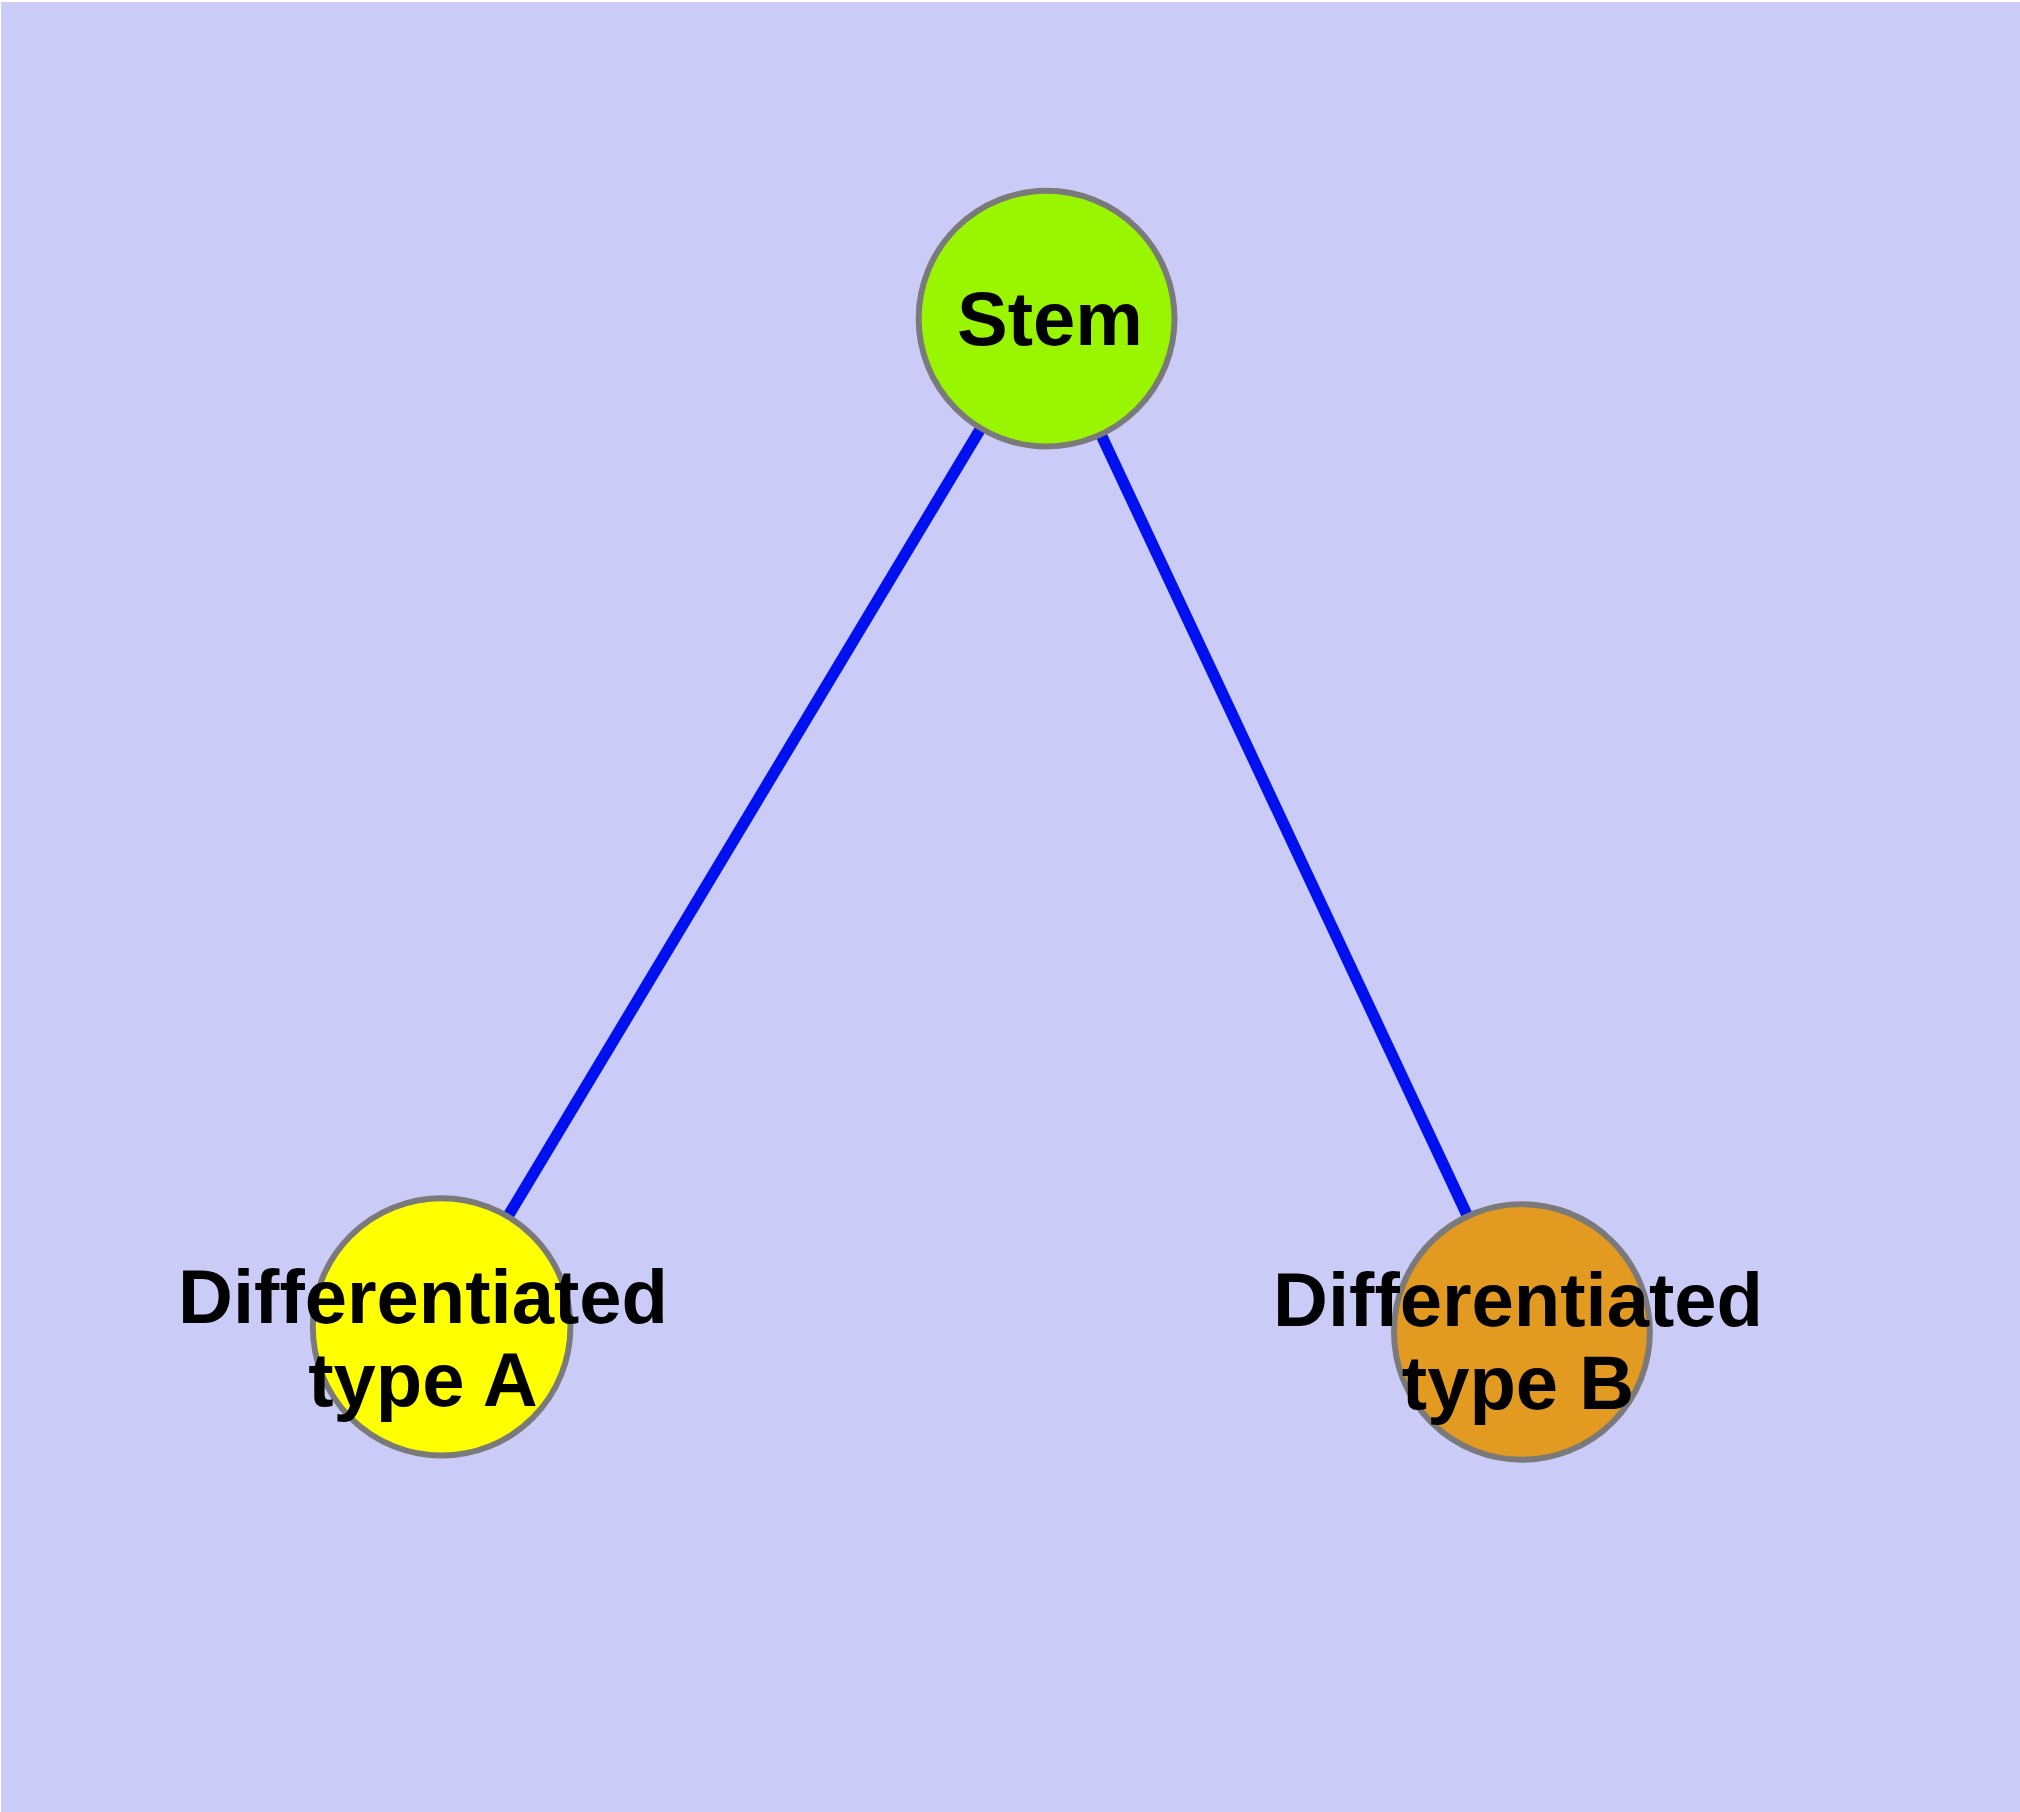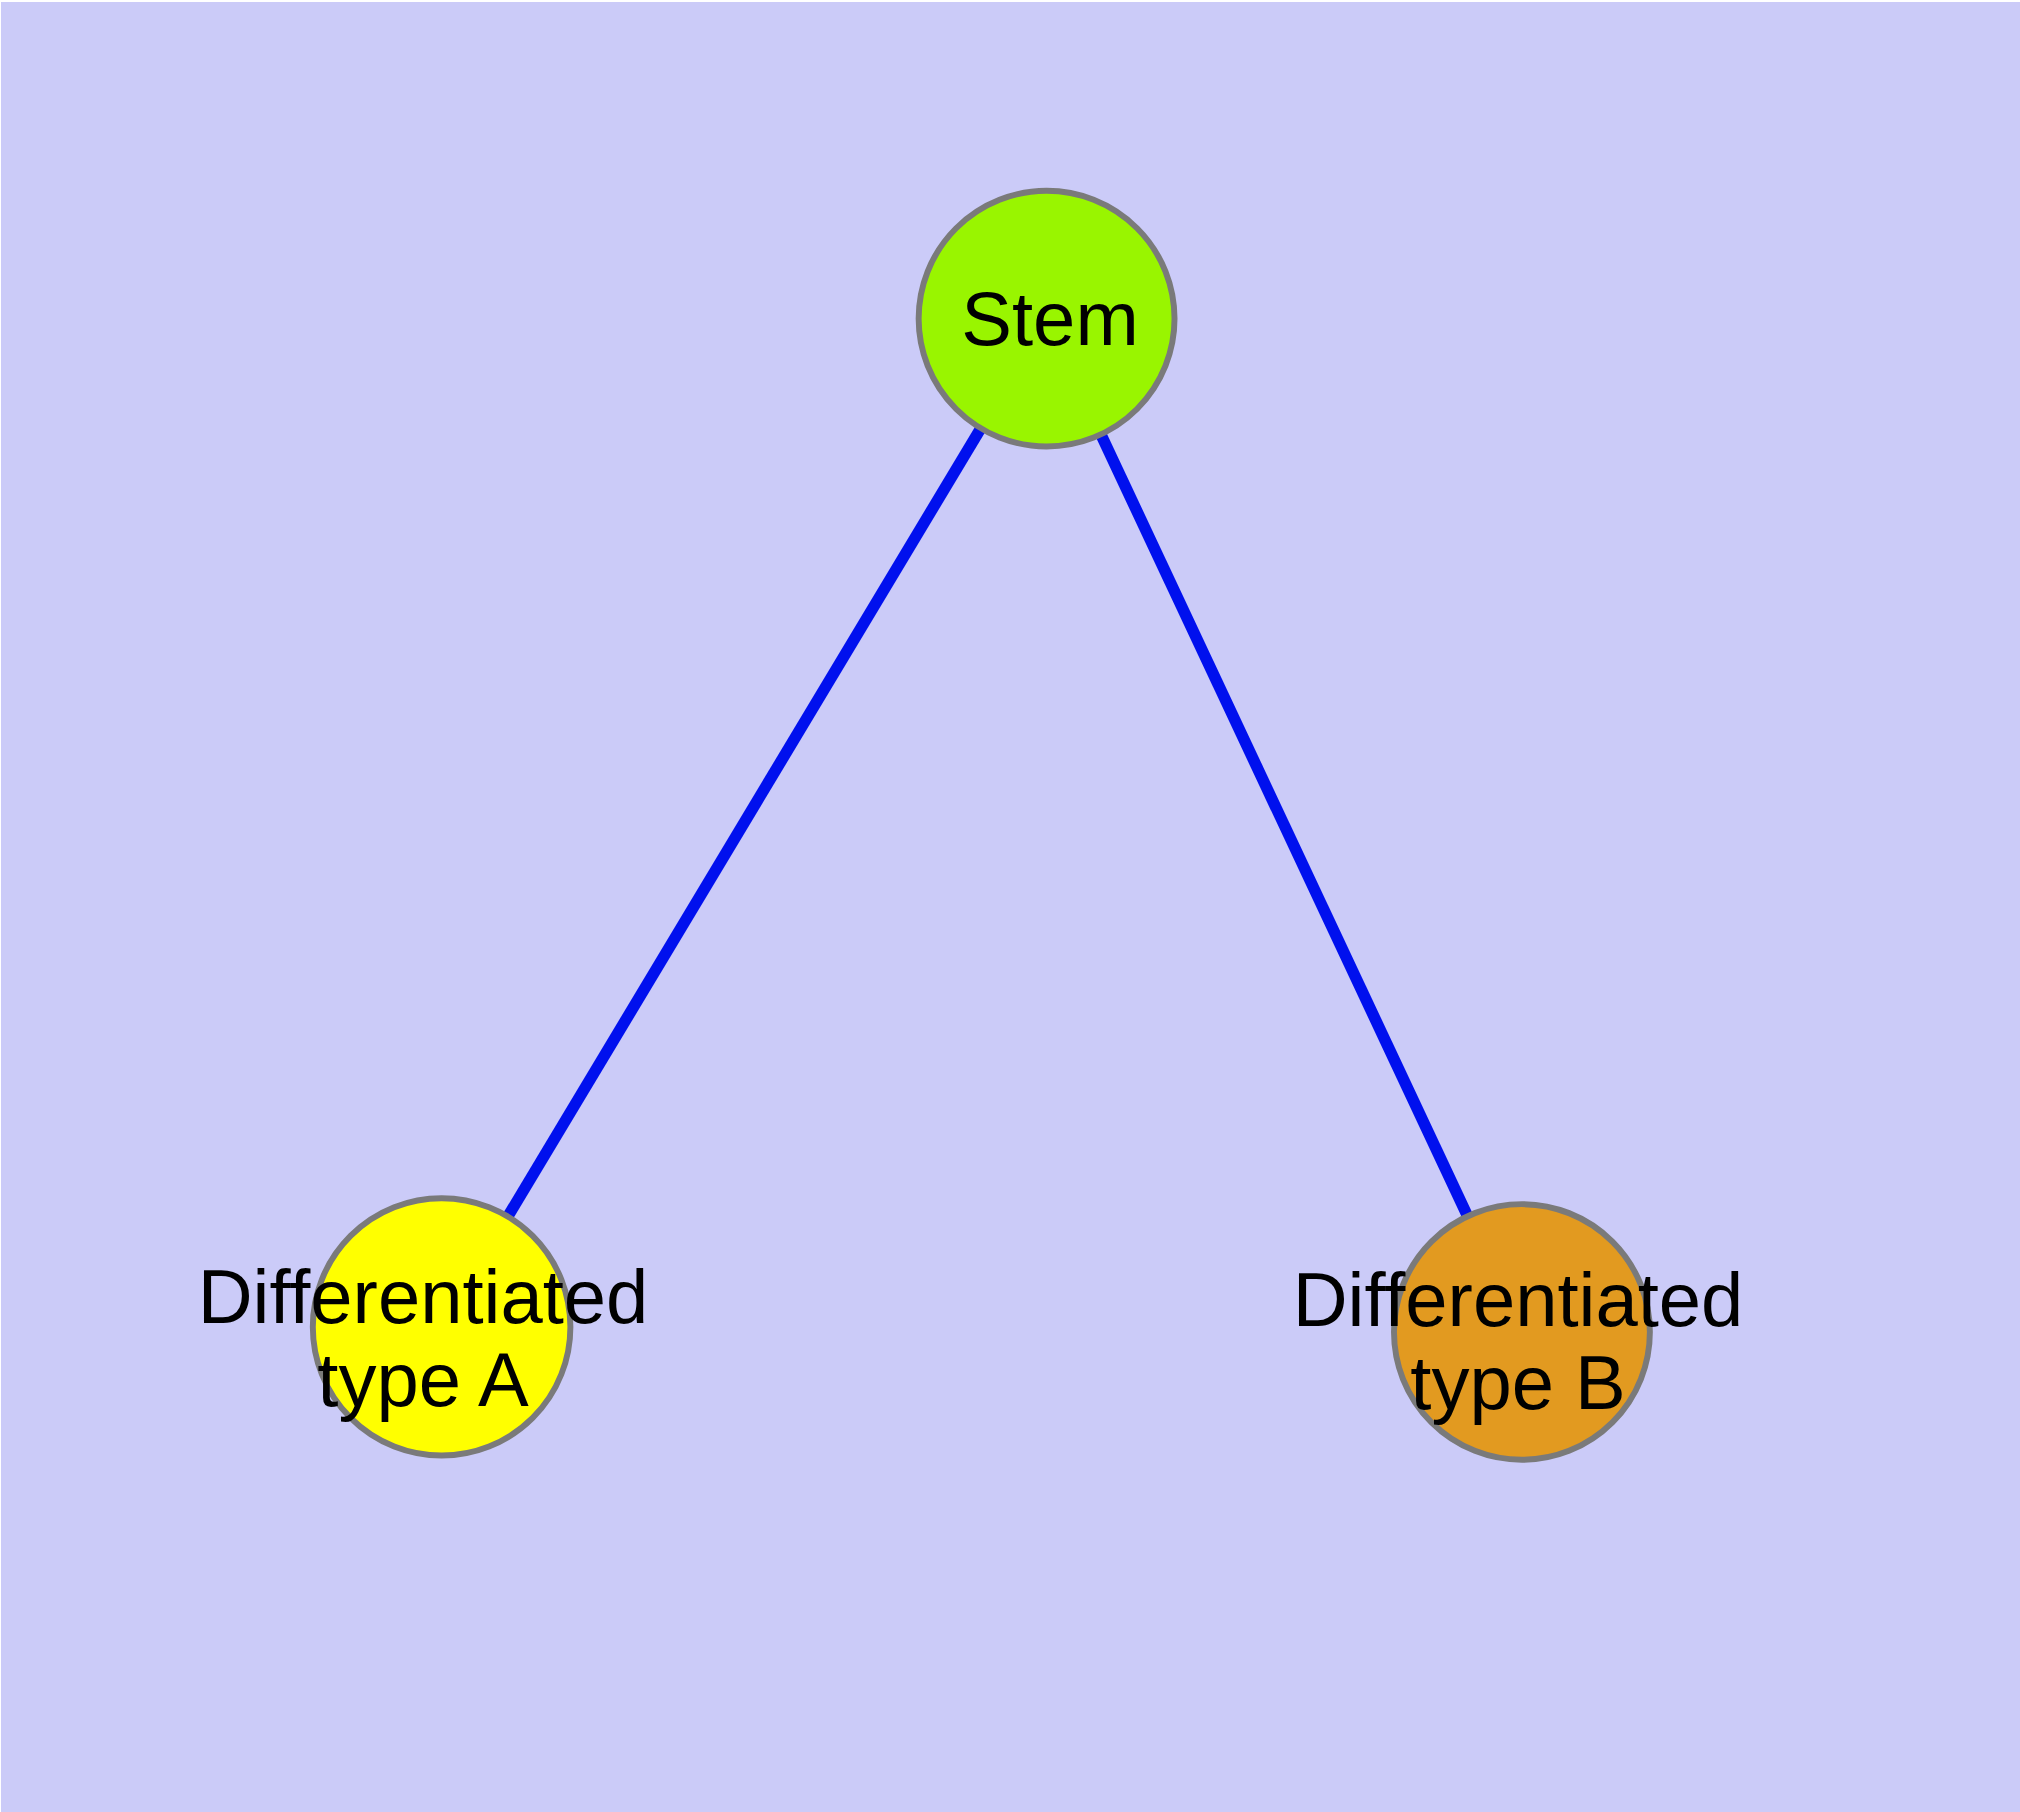--- a/index.html
+++ b/index.html
@@ -21,21 +21,21 @@
     left: 0;
     top: 0;
     width: 100%;
     height: 100%;
     display: block;
   }
   .node-label {
     position: absolute;
     transform: translate(-50%, -50%);
     font-family: "Liberation Sans", sans-serif;
-    font-weight: normal;
+    font-weight: bold;
     font-size: 76px;
     line-height: 83px;
     letter-spacing: 0;
     white-space: pre-line;
     text-align: center;
     pointer-events: none;
   }
 </style>
 </head>
 <body>

